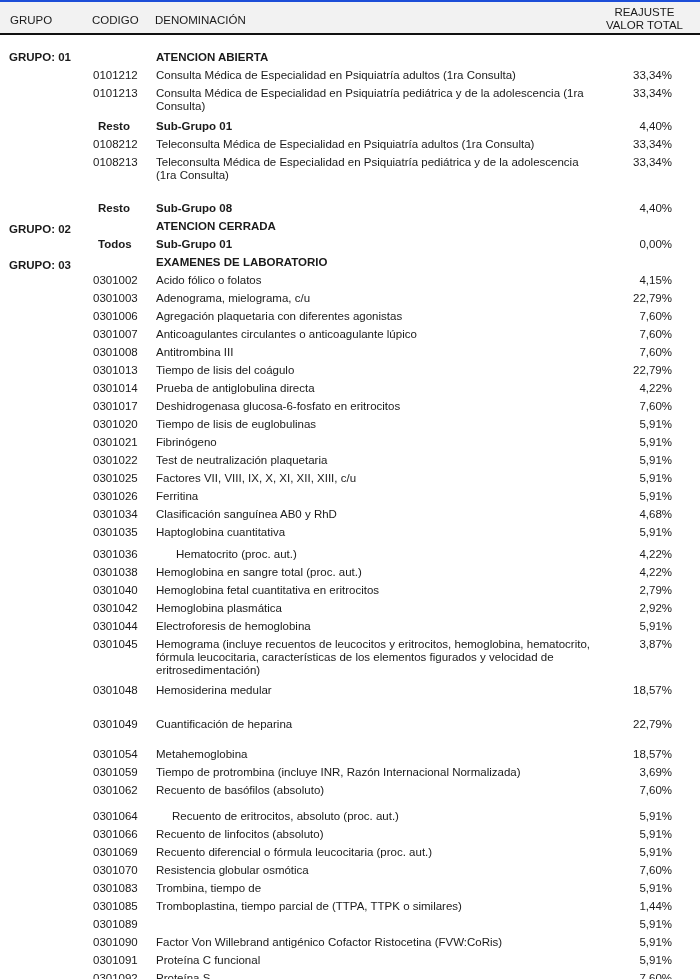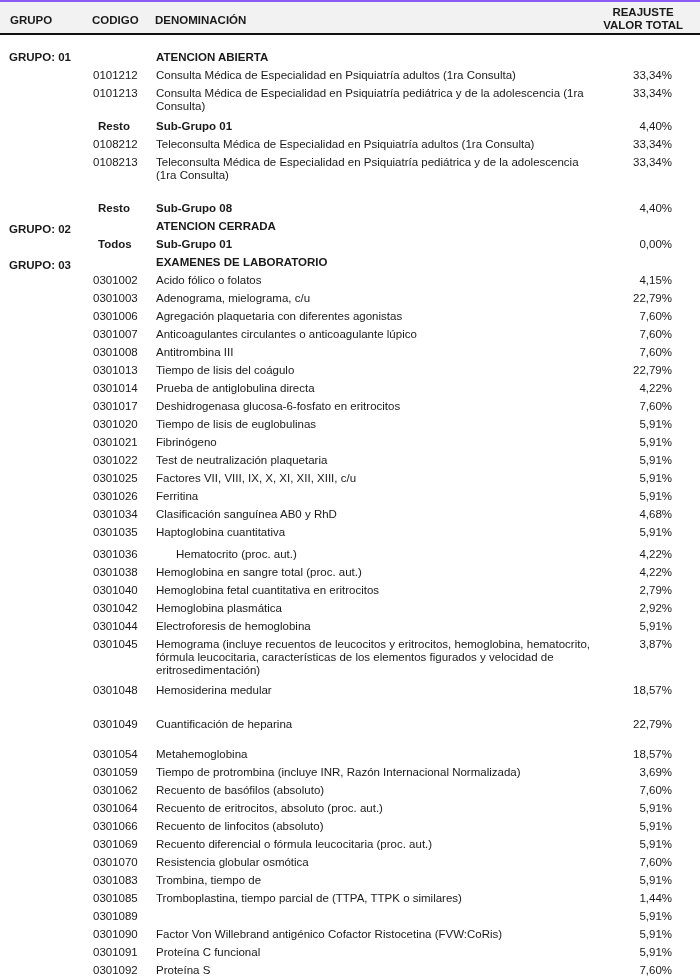--- a/index.html
+++ b/index.html
@@ -1,17 +1,17 @@
 <!DOCTYPE html>
 <html><head>
 <meta charset="utf-8">
 <style>
   html, body { margin: 0; padding: 0; background: #ffffff; }
   body { width: 700px; height: 979px; overflow: hidden; font-family: "Liberation Sans", sans-serif; color: #1a1a1a; position: relative; }
-  .header { position: absolute; left: 0; top: 0; width: 700px; height: 35px; background: #f2f2f2; border-top: 2px solid #8b5cf6; border-bottom: 2px solid #111; box-sizing: border-box; font-weight: bold; font-size: 11.5px; }
+  .header { position: absolute; left: 0; top: 0; width: 700px; height: 35px; background: #f2f2f2; border-top: 2px solid #1d4ed8; border-bottom: 2px solid #111; box-sizing: border-box; font-weight: normal; font-size: 11.5px; }
   .header .h { position: absolute; }
   .h-grupo { left: 10px; top: 12px; }
   .h-codigo { left: 92px; top: 12px; }
   .h-denom { left: 155px; top: 12px; }
   .h-reaj { right: 17px; top: 4px; text-align: center; line-height: 13px; }
   .rows { position: absolute; left: 0; top: 51px; width: 700px; }
   .row { position: relative; font-size: 11.5px; line-height: 13px; }
   .row .g { position: absolute; left: 9px; font-weight: bold; }
   .row .c { position: absolute; left: 93px; width: 58px; }
   .row .c.bold { font-weight: bold; left: 98px; }
@@ -242,21 +242,21 @@
       <span class="c">0301059</span>
       <div class="d">Tiempo de protrombina (incluye INR, Razón Internacional Normalizada)</div>
       <span class="v">3,69%</span>
     </div>
     <div class="row" style="height: 18px; margin-top: 0px;">
       <span class="g"></span>
       <span class="c">0301062</span>
       <div class="d">Recuento de basófilos (absoluto)</div>
       <span class="v">7,60%</span>
     </div>
-    <div class="row" style="height: 18px; margin-top: 0px;">
+    <div class="row" style="height: 18px; margin-top: 8px; padding-left: 16px;">
       <span class="g"></span>
       <span class="c">0301064</span>
       <div class="d">Recuento de eritrocitos, absoluto (proc. aut.)</div>
       <span class="v">5,91%</span>
     </div>
     <div class="row" style="height: 18px; margin-top: 0px;">
       <span class="g"></span>
       <span class="c">0301066</span>
       <div class="d">Recuento de linfocitos (absoluto)</div>
       <span class="v">5,91%</span>

